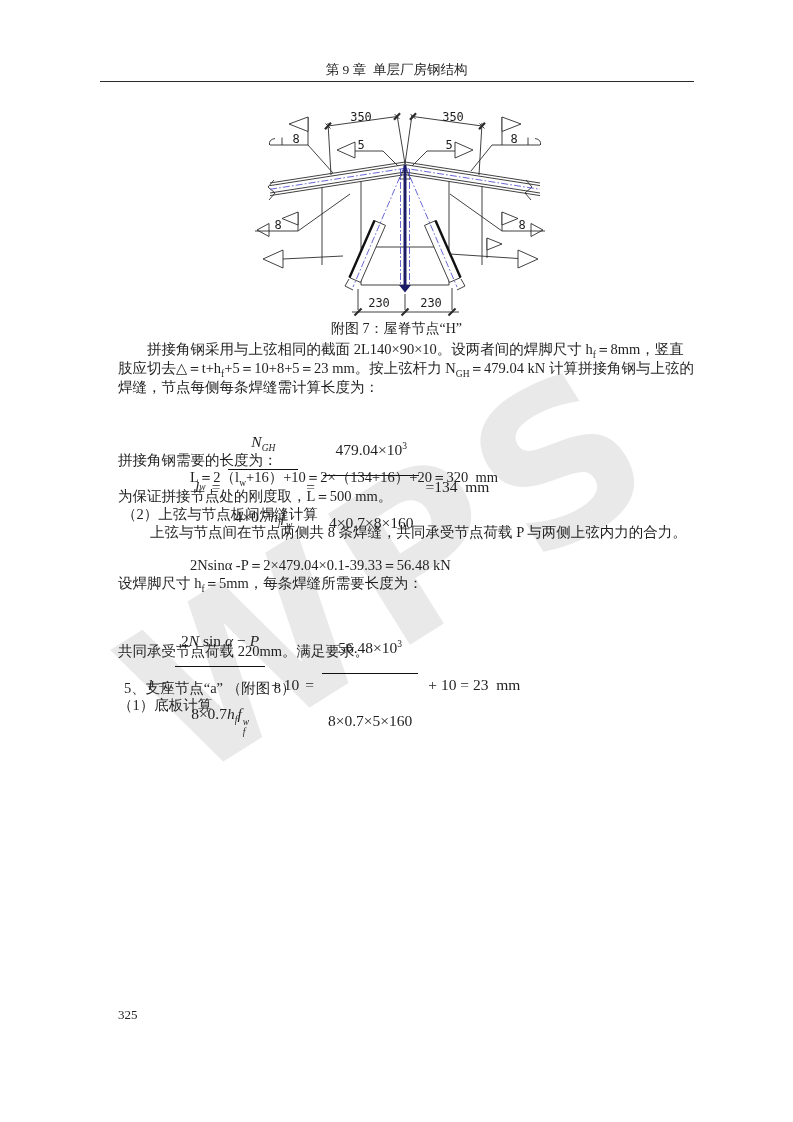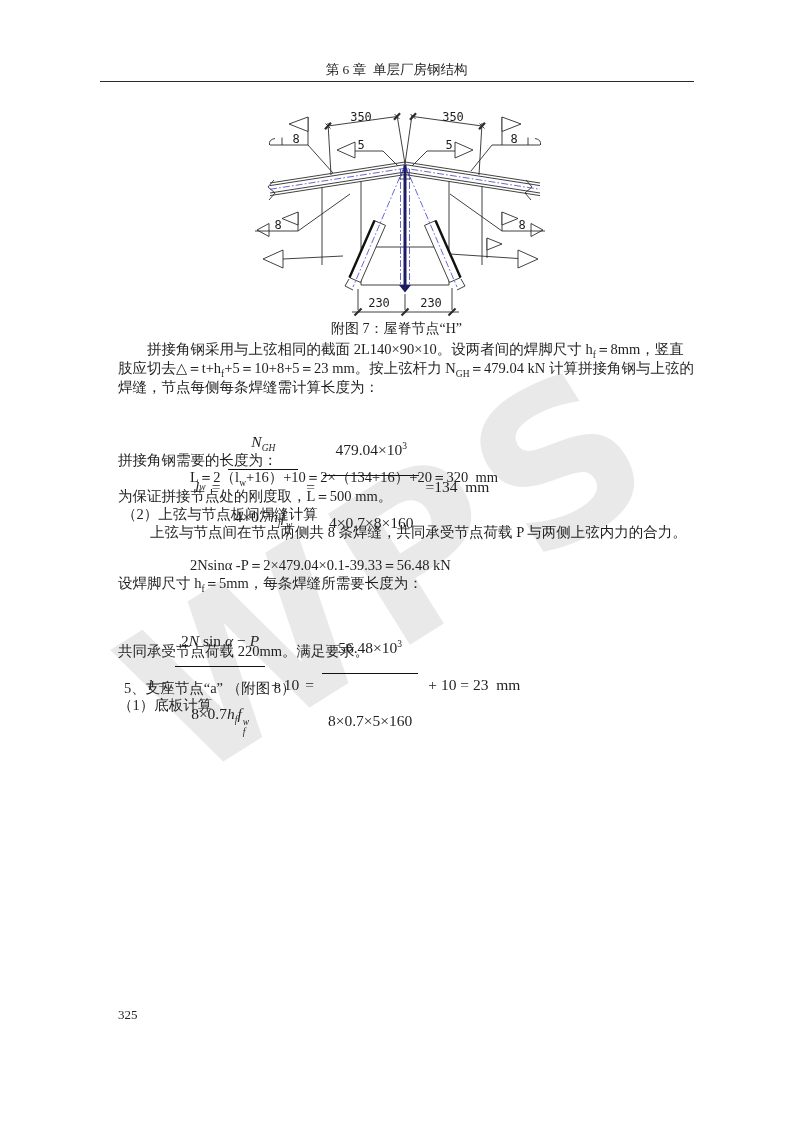--- a/index.html
+++ b/index.html
@@ -35,21 +35,21 @@
            vertical-align:-6px; margin-left:1px; font-style:italic; text-align:left; }
   svg text { font-family:"DejaVu Sans Mono","Liberation Mono",monospace; fill:#1d1d1d; }
 </style>
 </head>
 <body>
 
 <div class="page">
 
   <div class="watermark">WPS</div>
 
-  <div class="line center" style="top:61px; font-size:13.5px;">第 6 章  单层厂房钢结构</div>
+  <div class="line center" style="top:61px; font-size:13.5px;">第 9 章  单层厂房钢结构</div>
   <div class="rule"></div>
 
   <svg class="abs" style="left:255px; top:95px;" width="290" height="245" viewBox="0 0 290 245">
     <g stroke="#2b2b2b" stroke-width="0.9" fill="none">
 
       <g>
         <line x1="15" y1="88" x2="150" y2="67"></line>
         <line x1="15" y1="90.6" x2="150" y2="69.6"></line>
         <line x1="15" y1="98" x2="150" y2="77"></line>
         <line x1="15" y1="100.6" x2="150" y2="79.6"></line>

